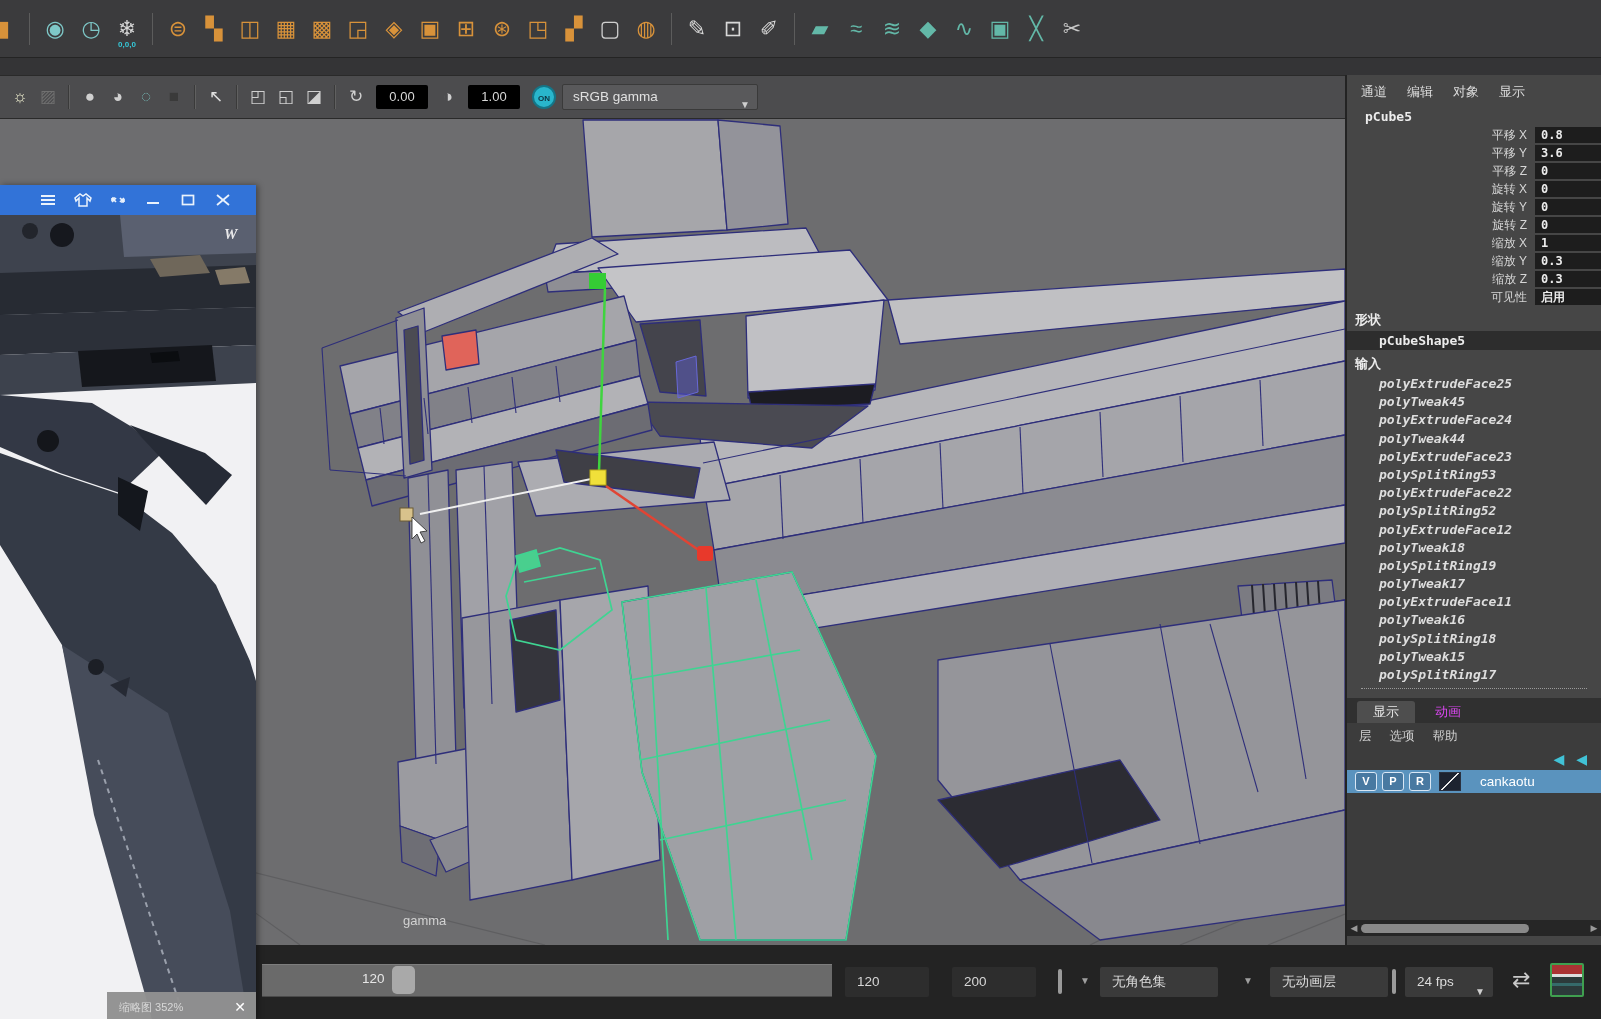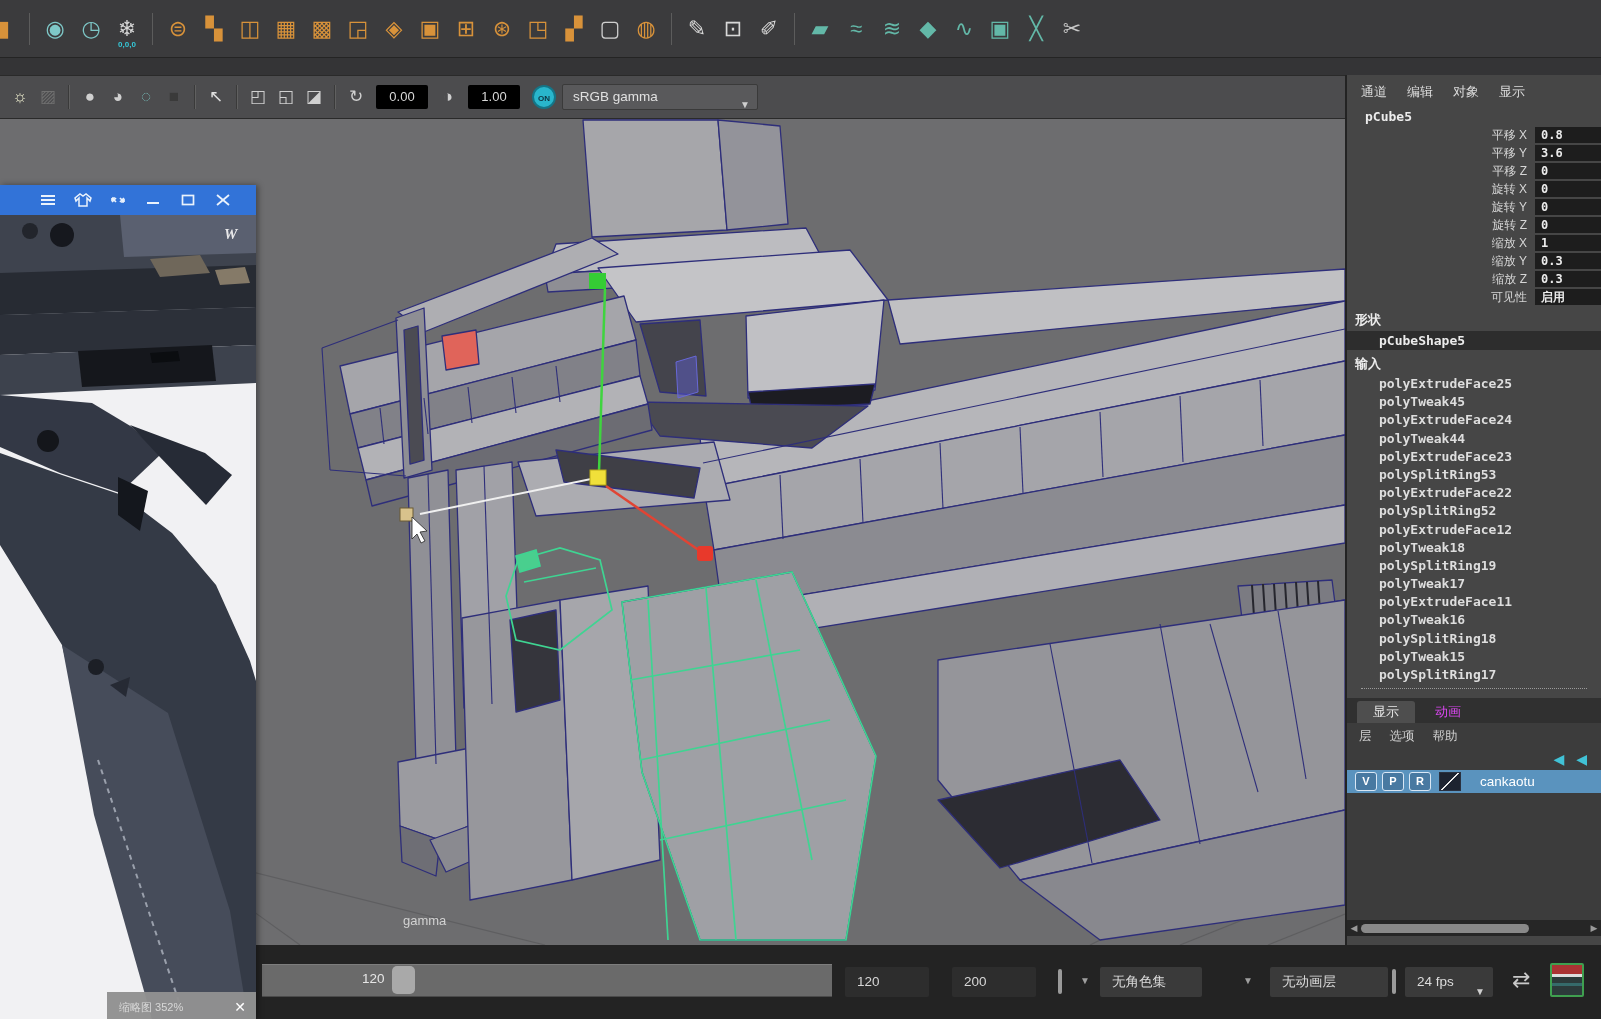--- a/index.html
+++ b/index.html
@@ -35,21 +35,21 @@
     border-left:2px solid #232323;box-sizing:border-box;overflow:hidden;}
   #cb-menus{display:flex;gap:20px;padding:8px 0 4px 14px;font-size:13px;color:#dcdcdc;}
   #cb-object{font-family:"DejaVu Sans Mono",monospace;font-weight:bold;color:#ececec;font-size:13px;padding:4px 0 2px 18px;}
   .cb-row{display:flex;align-items:center;height:18px;justify-content:flex-end;}
   .cb-label{color:#d6d6d6;font-size:12px;margin-right:8px;white-space:pre;margin-left:24px;}
   .cb-value{width:66px;height:16px;background:#1d1d1d;color:#ececec;font-size:12px;font-weight:bold;
     font-family:"DejaVu Sans Mono",monospace;line-height:16px;padding-left:6px;box-sizing:border-box;flex:0 0 auto;}
   .cb-header{color:#ececec;font-size:13px;font-weight:bold;padding:5px 0 2px 8px;}
   #cb-shape-row{background:#2d2d2d;height:19px;line-height:19px;color:#ececec;font-size:13px;font-weight:bold;
     font-family:"DejaVu Sans Mono",monospace;padding-left:32px;}
-  #cb-inputs{max-height:311px;overflow:hidden;}
+  #cb-inputs{max-height:311px;overflow:hidden;font-style:italic;}
   .cb-item{height:18.2px;line-height:18.2px;color:#dedede;font-size:13px;font-weight:bold;
     font-family:"DejaVu Sans Mono",monospace;padding-left:32px;white-space:nowrap;}
   #cb-scrollhint{border-bottom:1px dotted #9a9a9a;margin:2px 14px 0 14px;}
 
   
   #layer-editor{position:absolute;left:0;top:623px;width:100%;height:222px;background:#3c3c3c;}
   #le-tabs{display:flex;gap:4px;background:#303030;padding:3px 0 0 10px;height:22px;}
   .le-tab{font-size:13px;padding:2px 16px;color:#d946ef;}
   .le-tab.active{background:#4e4e4e;color:#e8e8e8;border-radius:3px 3px 0 0;}
   #le-menus{display:flex;gap:18px;padding:5px 0 3px 12px;font-size:12.5px;color:#d0d0d0;background:#3c3c3c;}
@@ -394,21 +394,21 @@
 
   <div id="bottom-bar">
     <div id="time-strip">
       <span id="time-label">120</span>
       <span id="time-handle"></span>
     </div>
     <span class="bb-num" style="left:845px;width:84px;">120</span>
     <span class="bb-num" style="left:952px;width:84px;">200</span>
     <span class="bb-tick" style="left:1058px;"></span>
     <span class="bb-dd-arrow" style="left:1080px;">▼</span>
-    <span class="bb-field" style="left:1100px;width:102px;">无角色集</span>
+    <span class="bb-field" style="left:1100px;width:118px;">无角色集</span>
     <span class="bb-dd-arrow" style="left:1243px;">▼</span>
     <span class="bb-field" style="left:1262px;width:118px;margin-left:8px;">无动画层</span>
     <span class="bb-tick" style="left:1392px;"></span>
     <span class="bb-field" id="fps-field" style="left:1405px;width:88px;">
       <span>24 fps</span>
       <span class="arrow">▼</span>
     </span>
     <span id="loop-icon">⇄</span>
     <span id="clap-icon"></span>
   </div>

